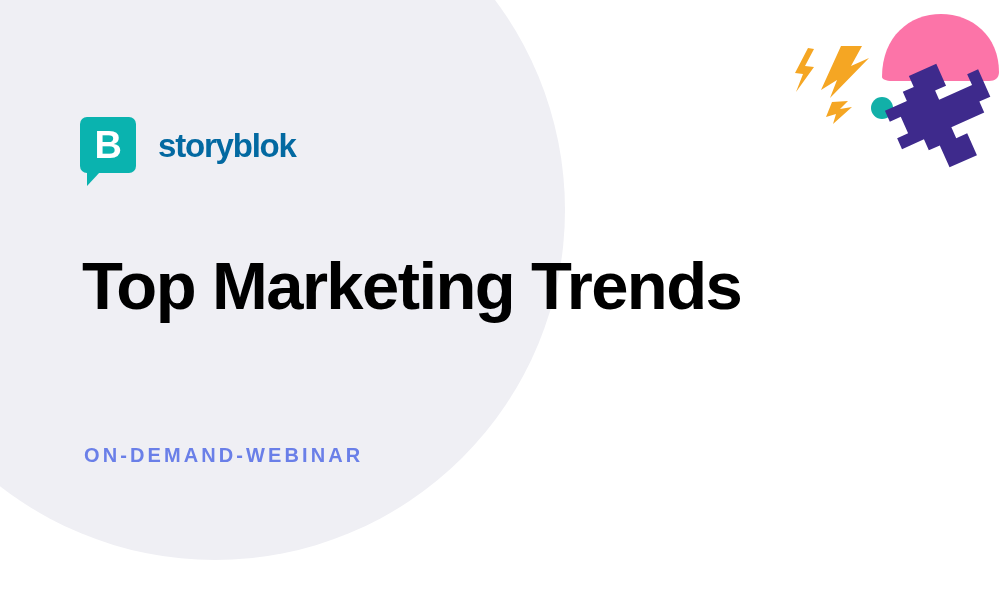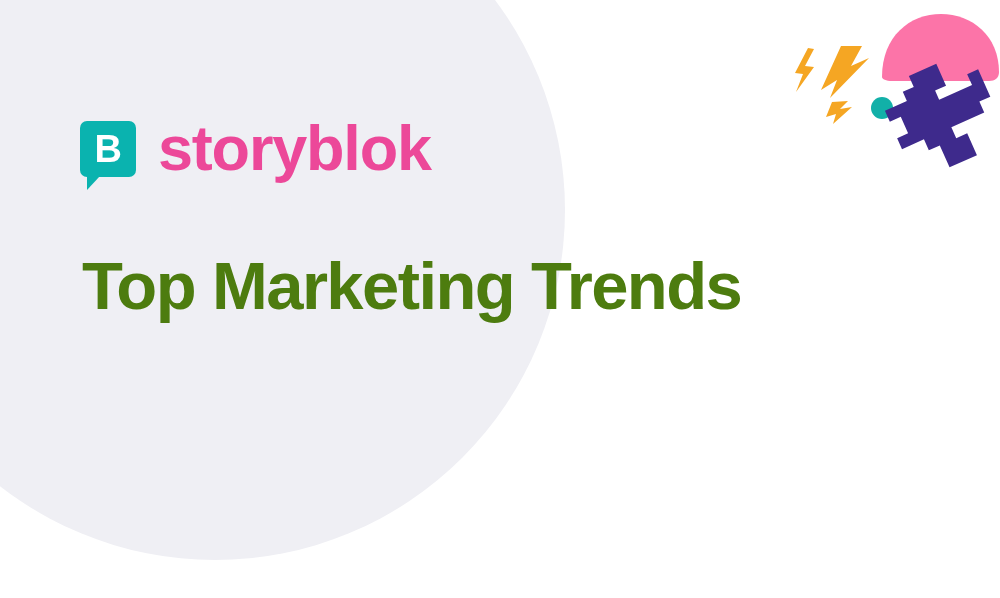--- a/index.html
+++ b/index.html
@@ -77,36 +77,36 @@
     justify-content: center;
     color: #FFFFFF;
     font-size: 38px;
     font-weight: bold;
     line-height: 1;
     letter-spacing: -0.5px;
     z-index: 2;
   }
 
   .logo-word {
-    font-size: 63px;
+    font-size: 33px;
     font-weight: bold;
-    color: #ec4899;
+    color: #0369a1;
     letter-spacing: -1.2px;
     line-height: 1;
     white-space: nowrap;
   }
 
   
   .headline {
     position: absolute;
     left: 82px;
     top: 244px;
     font-size: 67px;
     font-weight: bold;
-    color: #4d7c0f;
+    color: #000000;
     line-height: 1.24;
     letter-spacing: -1.6px;
     white-space: nowrap;
   }
 
   .headline .line { display: block; }
 
   
   .kicker {
     position: absolute;
@@ -143,20 +143,21 @@
       <div class="tail"></div>
       <div class="bee">B</div>
     </div>
     <div class="logo-word">storyblok</div>
   </div>
 
   <h1 class="headline">
     <span class="line">Top Marketing Trends</span>
   </h1>
 
+  <div class="kicker">ON-DEMAND-WEBINAR</div>
 
   <div class="decor">
     <svg width="230" height="165" viewBox="0 0 230 165" xmlns="http://www.w3.org/2000/svg">
 
       <path d="M112 69 C112 28 140 6 171 6 C202 6 229 28 229 64 C229 70 225 73 219 73 L122 73 C116 73 112 71 112 69 Z" fill="#FC74A8"></path>
 
       <path d="M38 40 L25 65 L33 66 L26 84 L44 59 L35 58 L44 41 Z" fill="#F5A623"></path>
 
       <path d="M71 38 L51 82 L67 72 L60 90 L99 50 L81 58 L92 38 Z" fill="#F5A623"></path>
 

